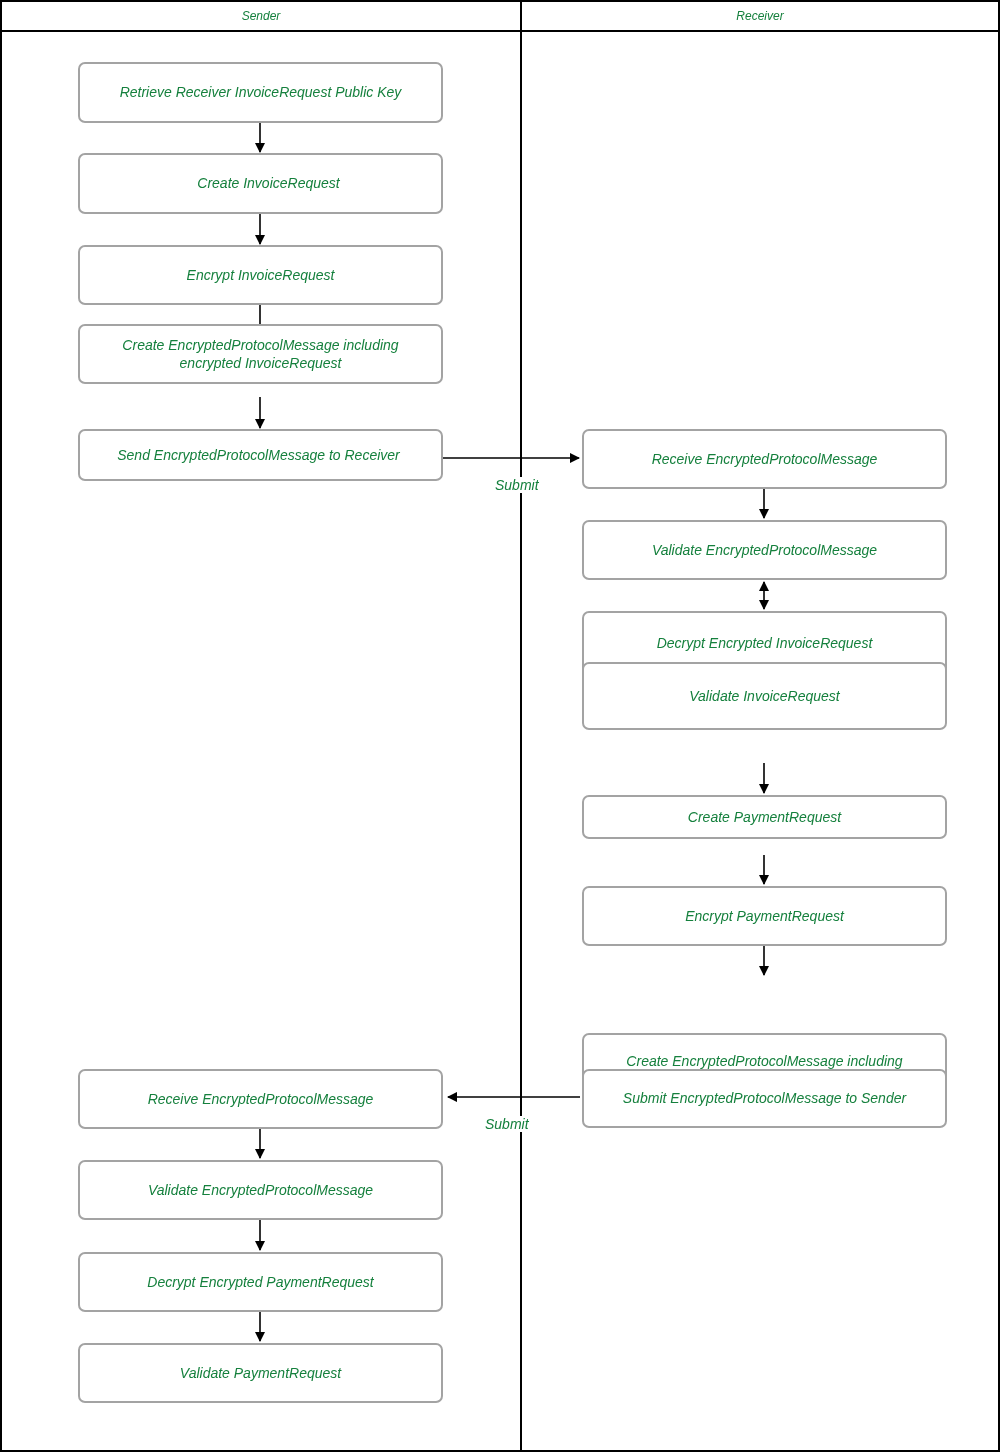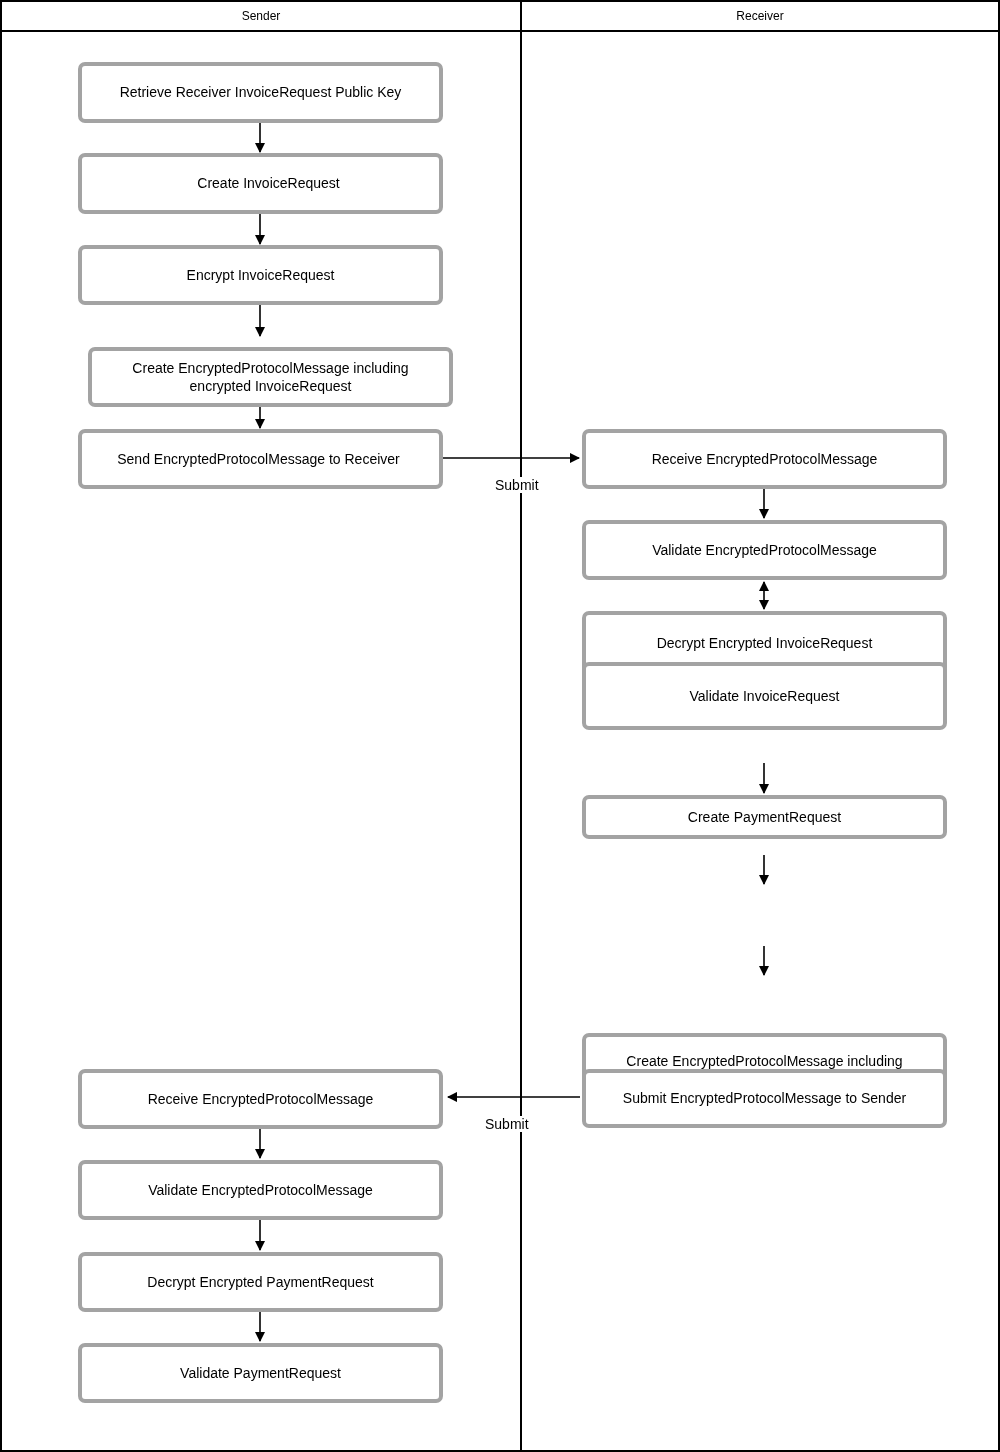--- a/index.html
+++ b/index.html
@@ -4,22 +4,23 @@
 <style>
   html, body { margin: 0; padding: 0; background: #ffffff; }
   #canvas {
     position: relative;
     width: 1000px;
     height: 1452px;
     box-sizing: border-box;
     border: 2px solid #000000;
     background: #ffffff;
     font-family: "Liberation Sans", "DejaVu Sans", sans-serif;
-    color: #000000;
+    color: #15803d;
     overflow: hidden;
+    font-style: italic;
   }
   .lane-divider {
     position: absolute;
     left: 518px; top: 0;
     width: 2px; height: 1448px;
     background: #000000;
   }
   .header-sep {
     position: absolute;
     left: 0; top: 28px;
@@ -32,21 +33,21 @@
     display: flex; align-items: center; justify-content: center;
     font-size: 12px;
   }
   .lane-title.sender { left: 0; width: 518px; }
   .lane-title.receiver { left: 520px; width: 476px; }
   .node {
     position: absolute;
     box-sizing: border-box;
     width: 365px;
     background: #ffffff;
-    border: 4px solid #a3a3a3;
+    border: 2px solid #a3a3a3;
     border-radius: 7px;
     display: flex; align-items: center; justify-content: center;
     text-align: center;
     font-size: 14px;
     line-height: 1.3;
     padding: 4px 16px;
   }
   .node.s { left: 76px; }
   .node.r { left: 580px; }
   #arrows {
@@ -108,28 +109,29 @@
       <line x1="258" y1="1310" x2="258" y2="1339" marker-end="url(#ah)"></line>
     </g>
   </svg>
 
   <div class="flow-label" style="left:491px; top:447px;">Submit</div>
   <div class="flow-label" style="left:481px; top:1086px;">Submit</div>
 
   <div class="node s" style="top:60px;  height:61px;">Retrieve Receiver InvoiceRequest Public Key</div>
   <div class="node s" style="top:151px; height:61px;padding-left:32px;">Create InvoiceRequest</div>
   <div class="node s" style="top:243px; height:60px;">Encrypt InvoiceRequest</div>
-  <div class="node s" style="top:345px; height:60px;margin-left:10px;">Create EncryptedProtocolMessage including encrypted InvoiceRequest</div>
-  <div class="node s" style="top:427px; height:60px;padding-left:12px;">Send EncryptedProtocolMessage to Receiver</div>
+  <div class="node s" style="top:322px; height:60px;">Create EncryptedProtocolMessage including encrypted InvoiceRequest</div>
+  <div class="node s" style="top:427px; height:52px;padding-left:12px;">Send EncryptedProtocolMessage to Receiver</div>
   <div class="node s" style="top:1067px; height:60px;">Receive EncryptedProtocolMessage</div>
   <div class="node s" style="top:1158px; height:60px;">Validate EncryptedProtocolMessage</div>
   <div class="node s" style="top:1250px; height:60px;">Decrypt Encrypted PaymentRequest</div>
   <div class="node s" style="top:1341px; height:60px;">Validate PaymentRequest</div>
 
   <div class="node r" style="top:427px; height:60px;">Receive EncryptedProtocolMessage</div>
   <div class="node r" style="top:518px; height:60px;">Validate EncryptedProtocolMessage</div>
   <div class="node r" style="top:609px; height:64px;">Decrypt Encrypted InvoiceRequest</div>
   <div class="node r" style="top:660px; height:68px;">Validate InvoiceRequest</div>
   <div class="node r" style="top:793px; height:44px;">Create PaymentRequest</div>
+  <div class="node r" style="top:884px; height:60px;">Encrypt PaymentRequest</div>
   <div class="node r" style="top:1031px; height:75px;">Create EncryptedProtocolMessage including encrypted PaymentRequest</div>
   <div class="node r" style="top:1067px; height:59px;">Submit EncryptedProtocolMessage to Sender</div>
 
 </div>
 
 </body></html>

